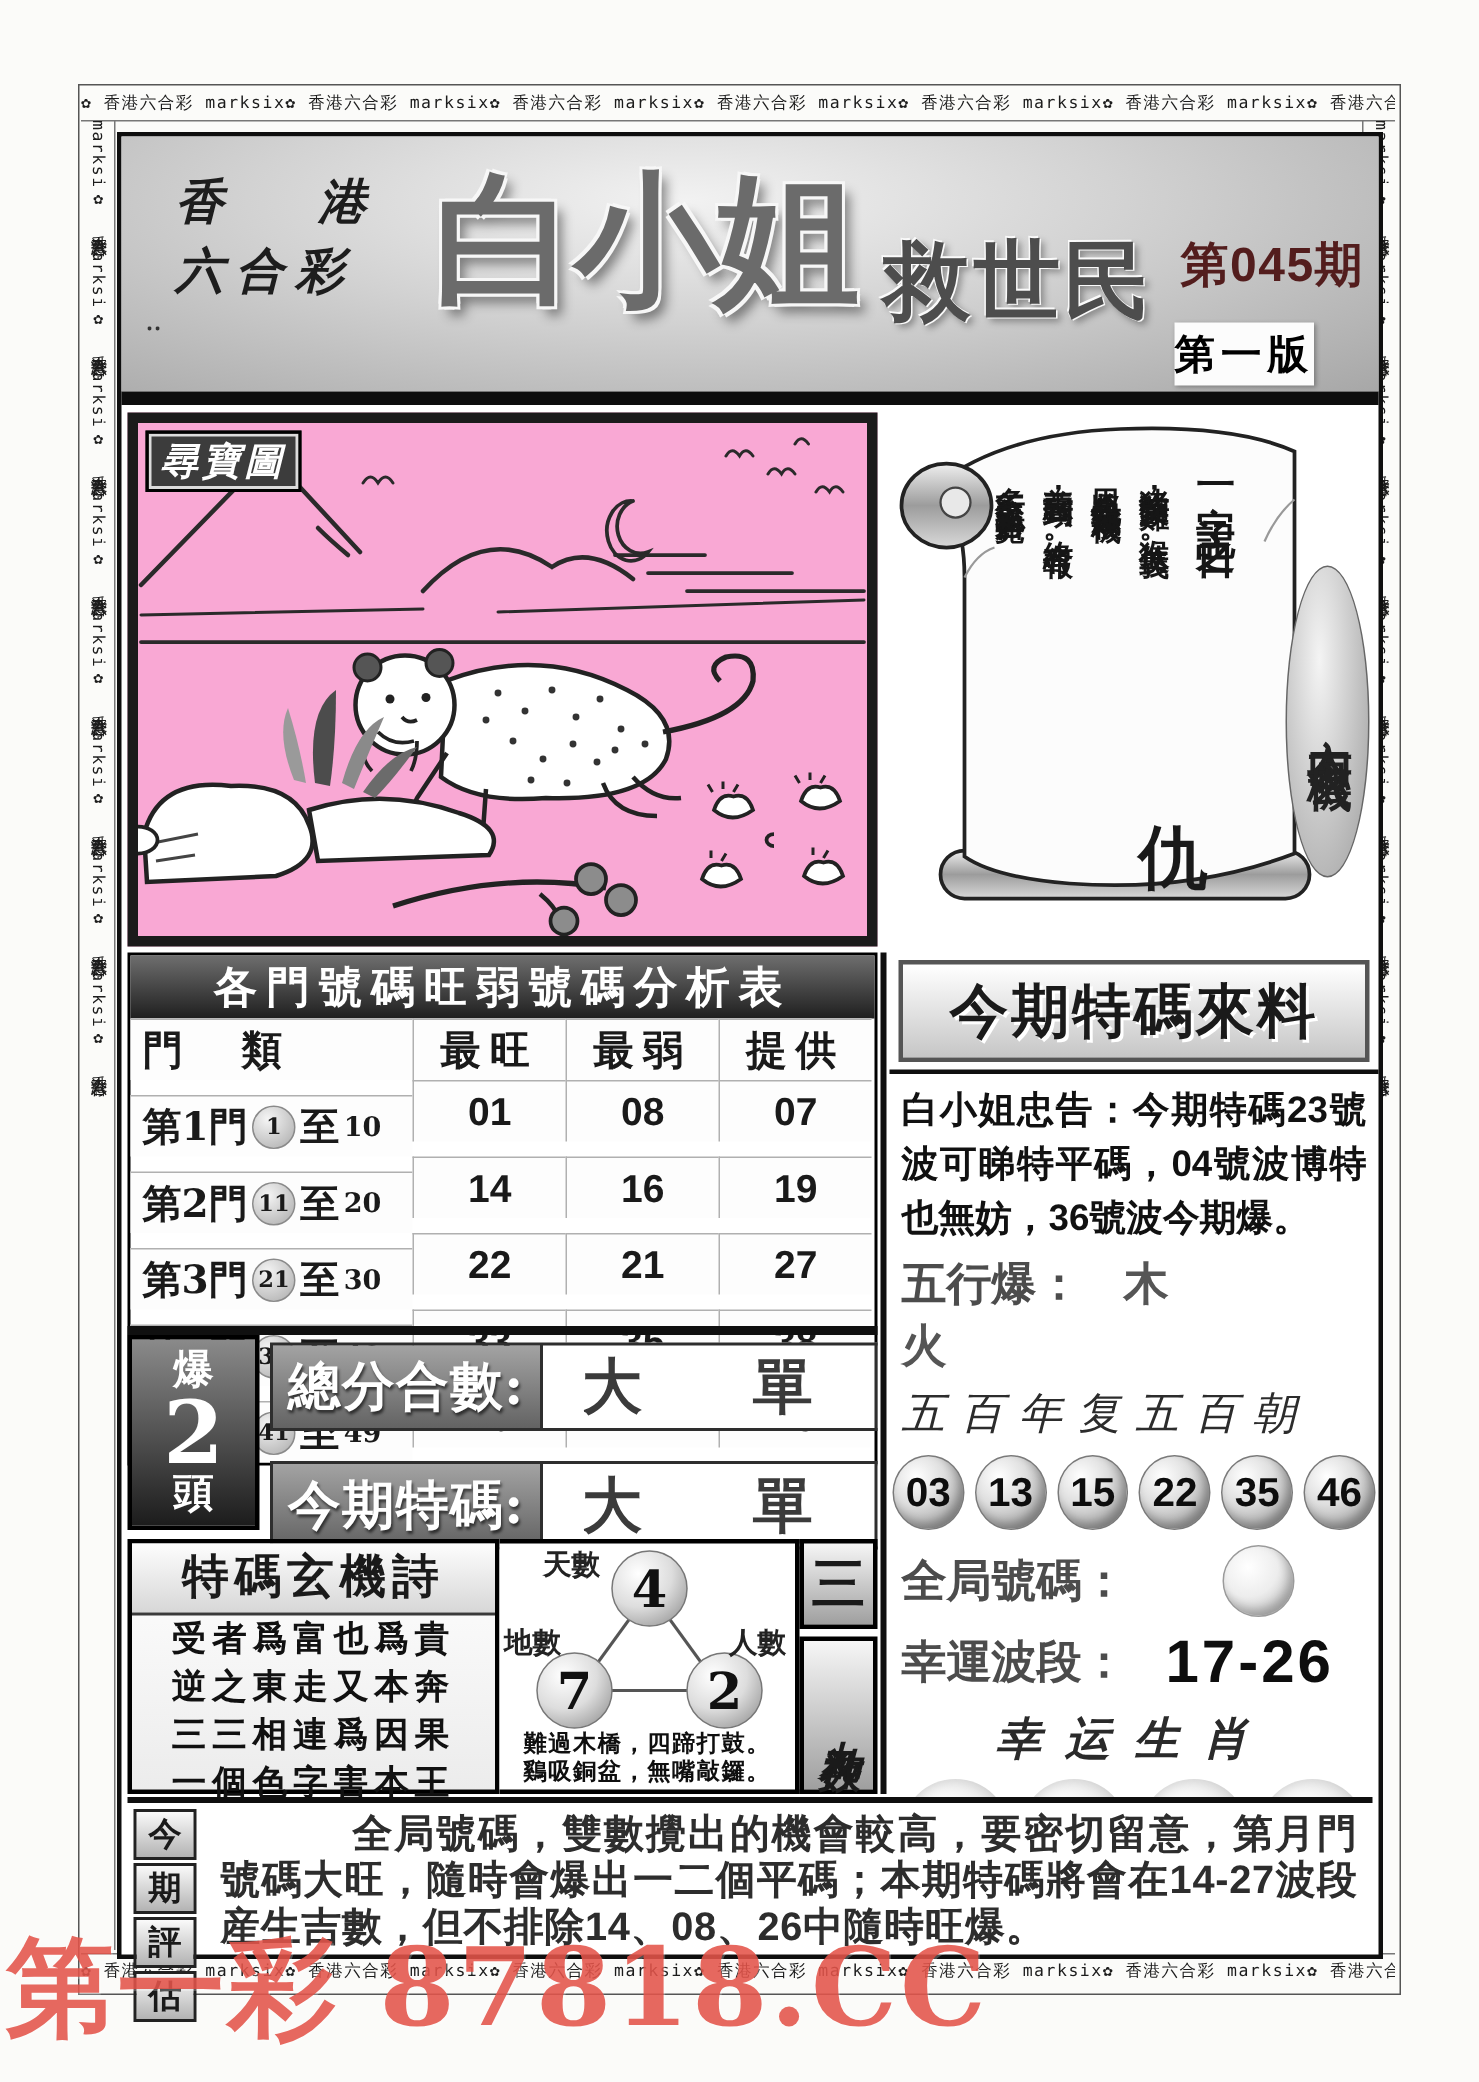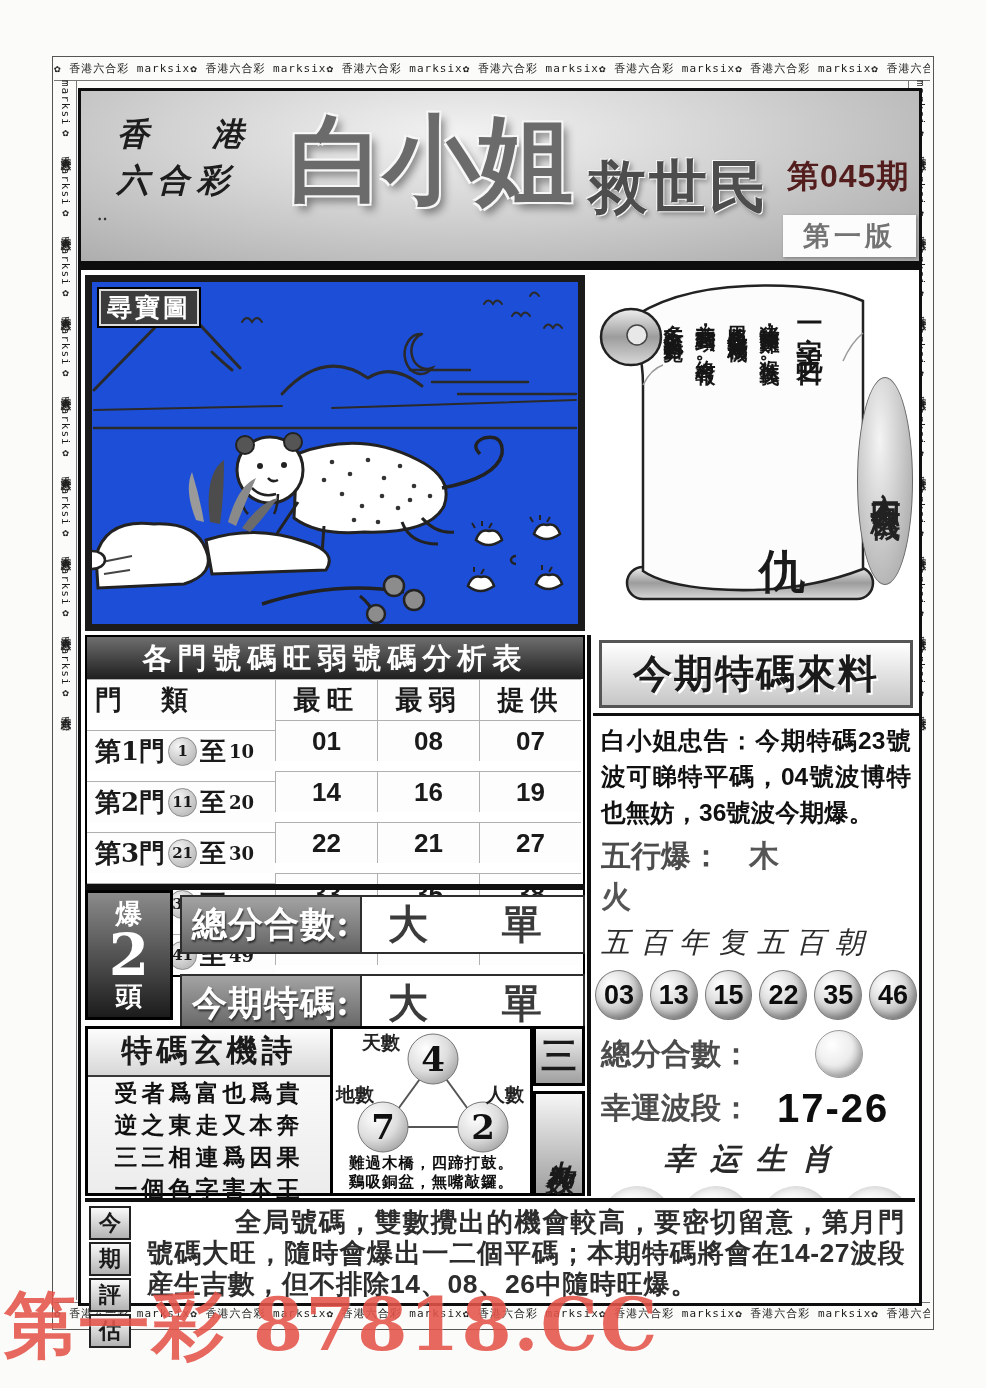--- a/index.html
+++ b/index.html
@@ -24,25 +24,25 @@
   .brand .l1{letter-spacing:26px;}
   .brand .l2{letter-spacing:8px;}
   .hdots{position:absolute;left:16px;top:108px;font-size:20px;color:#333;}
   .title-main{position:absolute;left:208px;top:6px;font-family:"DejaVu Serif",serif;font-weight:bold;
          font-size:96px;letter-spacing:-2px;color:#6b6b6b;
          text-shadow:2px 2px 0 #f7f7f7,-2px -2px 0 #f7f7f7,2px -2px 0 #f7f7f7,-2px 2px 0 #f7f7f7,5px 6px 8px rgba(0,0,0,.45);}
   .title-sub{position:absolute;left:508px;top:58px;font-family:"DejaVu Serif",serif;font-weight:bold;
          font-size:58px;color:#4d4d4d;letter-spacing:2px;
          text-shadow:1px 1px 0 #fafafa,-1px -1px 0 #fafafa,3px 3px 5px rgba(0,0,0,.35);}
   .issue{position:absolute;left:706px;top:64px;font-size:32px;font-weight:bold;color:#531d1d;letter-spacing:1px;}
-  .edition{position:absolute;left:702px;top:124px;background:#fcfcfc;color:#737373;font-weight:bold;
-         font-size:27px;padding:3px 20px;letter-spacing:4px;box-shadow:1px 1px 3px rgba(0,0,0,.3);}
-  
-  .mapbox{position:absolute;left:4px;top:184px;width:500px;height:356px;background:#1d4ed8;
-          border:7px solid #1b1b1b;box-sizing:border-box;}
+  .edition{position:absolute;left:702px;top:124px;background:#fcfcfc;color:#000000;font-weight:bold;
+         font-size:27px;padding:3px 0;letter-spacing:4px;box-shadow:1px 1px 3px rgba(0,0,0,.3);}
+  
+  .mapbox{position:absolute;left:4px;top:184px;width:500px;height:356px;background:#f9a8d4;
+          border:7px solid #1b1b1b;box-sizing:border-box;font-style:italic;}
   .maplabel{position:absolute;left:5px;top:5px;background:#3c3c3c;color:#fff;font-weight:bold;
           font-size:25px;padding:2px 8px;letter-spacing:3px;border:2px solid #000;
           box-shadow:inset 0 0 0 2px #dcdcdc;font-family:"DejaVu Serif",serif;z-index:2;}
   
   .tablebox{position:absolute;left:4px;top:544px;width:500px;border:2px solid #000;box-sizing:border-box;}
   .tabletitle{height:42px;line-height:42px;text-align:center;color:#fff;font-weight:bold;font-size:29px;
           letter-spacing:6px;background:linear-gradient(180deg,#6e6e6e,#1f1f1f);
           font-family:"DejaVu Serif",serif;}
   .grid{display:grid;grid-template-columns:188px 102px 102px 102px;}
   .grid>div{border-top:1px solid #b0b0b0;border-left:1px solid #b0b0b0;display:flex;align-items:center;
@@ -395,21 +395,21 @@
       <div class="couplet">五百年复五百朝</div>
       <div class="balls">
         <div class="ball">03</div>
         <div class="ball">13</div>
         <div class="ball">15</div>
         <div class="ball">22</div>
         <div class="ball">35</div>
         <div class="ball">46</div>
       </div>
       <div class="luckyrow">
-        <span class="luckylabel">總分合數：</span>
+        <span class="luckylabel">全局號碼：</span>
         <span class="plainball"></span>
       </div>
       <div class="luckyrow">
         <span class="luckylabel">幸運波段：</span>
         <span class="rangeval">17-26</span>
       </div>
       <div class="ztitle">幸运生肖</div>
       <div class="zrow">
         <div class="zcirc">
           <svg width="56" height="44" viewBox="0 0 56 44">

